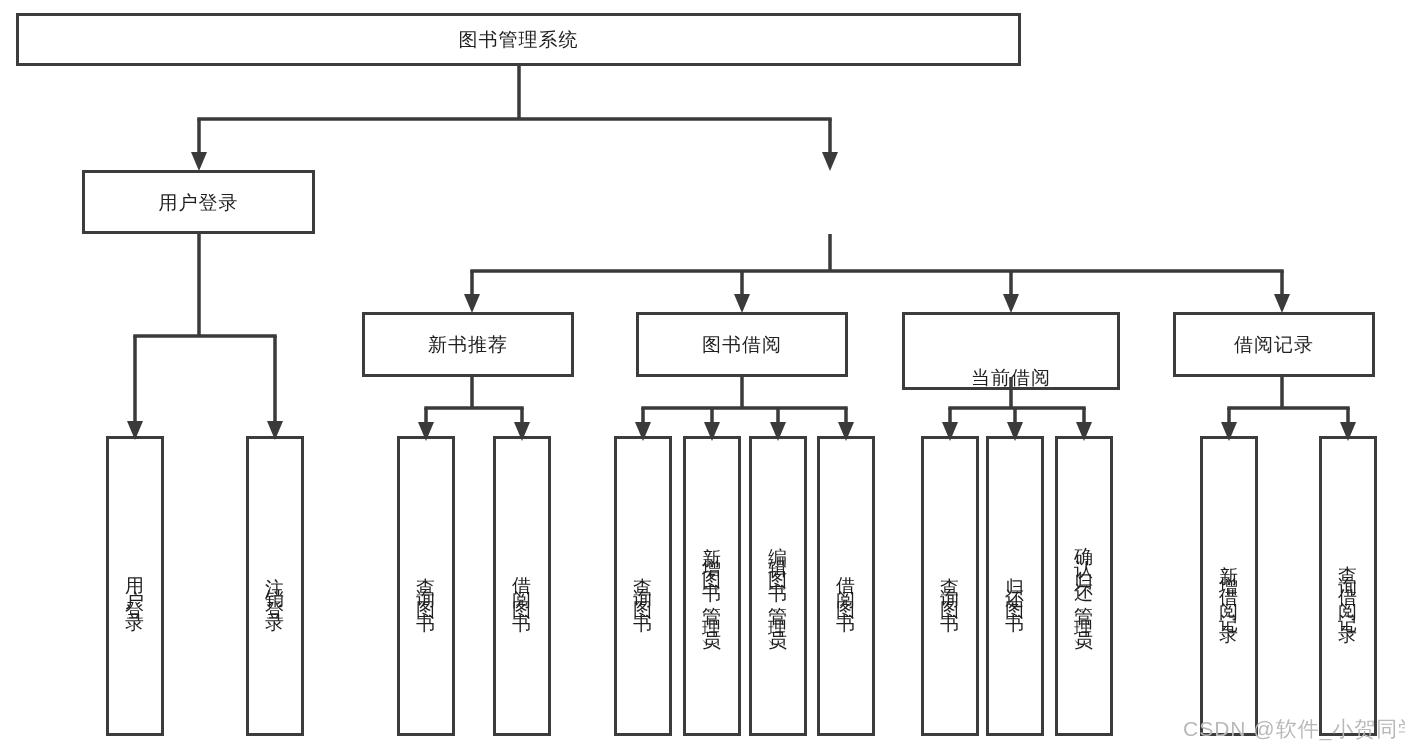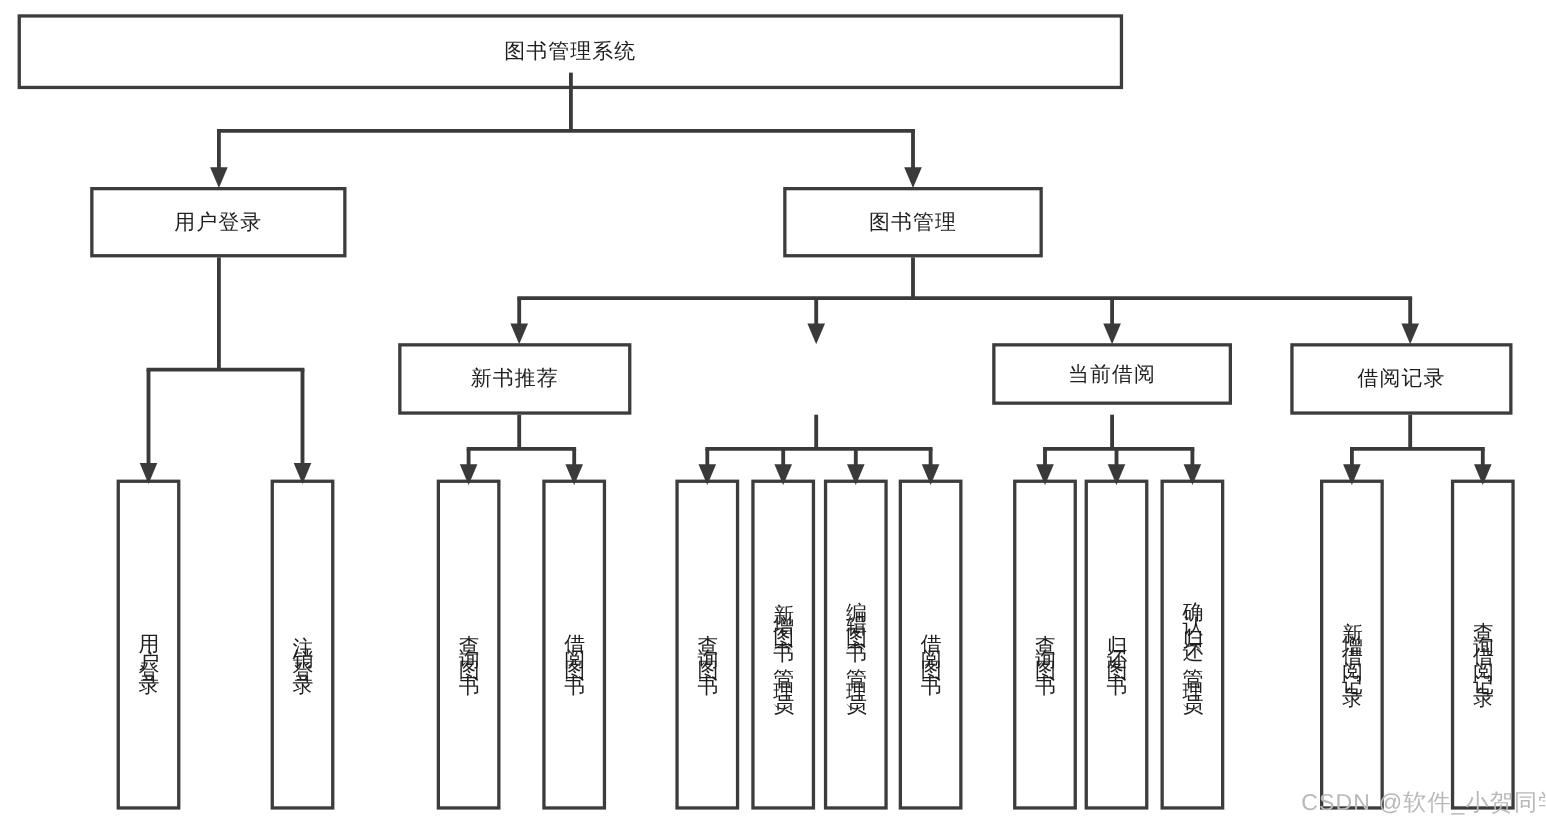--- a/index.html
+++ b/index.html
@@ -133,33 +133,33 @@
       <g>
         <line x1="1282" y1="377" x2="1282" y2="408"></line>
         <line x1="1227.25" y1="408" x2="1349.75" y2="408"></line>
         <line x1="1229" y1="408" x2="1229" y2="424"></line>
         <polygon points="1221,422 1237,422 1229,441"></polygon>
         <line x1="1348" y1="408" x2="1348" y2="424"></line>
         <polygon points="1340,422 1356,422 1348,441"></polygon>
       </g>
     </svg>
   <div class="watermark">CSDN @软件_小贺同学</div>
-<div class="node horizontal" style="left: 16px; top: 13px; width: 1005px; height: 68px;">
+<div class="node horizontal" style="left: 16px; top: 13px; width: 1005px; height: 53px;">
       <span class="label">图书管理系统</span>
     </div>
     <div class="node horizontal" style="left: 82px; top: 170px; width: 233px; height: 64px;">
       <span class="label">用户登录</span>
     </div>
-    <div class="node horizontal" style="left: 712px; top: 170px; width: 236px; height: 64px;">
-      <span class="label">图书管理</span>
-    </div>
     <div class="node horizontal" style="left: 362px; top: 312px; width: 212px; height: 65px;">
       <span class="label">新书推荐</span>
     </div>
-    <div class="node horizontal" style="left: 902px; top: 312px; width: 218px; height: 56px;">
+    <div class="node horizontal" style="left: 636px; top: 312px; width: 212px; height: 65px;">
+      <span class="label">图书借阅</span>
+    </div>
+    <div class="node horizontal" style="left: 902px; top: 312px; width: 218px; height: 78px; align-items: flex-end;">
       <span class="label">当前借阅</span>
     </div>
     <div class="node horizontal" style="left: 1173px; top: 312px; width: 202px; height: 65px;">
       <span class="label">借阅记录</span>
     </div>
     <div class="node vertical" style="left: 106px; top: 436px; width: 58px; height: 300px;">
       <span class="label">用户登录</span>
     </div>
     <div class="node vertical" style="left: 246px; top: 436px; width: 58px; height: 300px;">
       <span class="label">注销登录</span>

